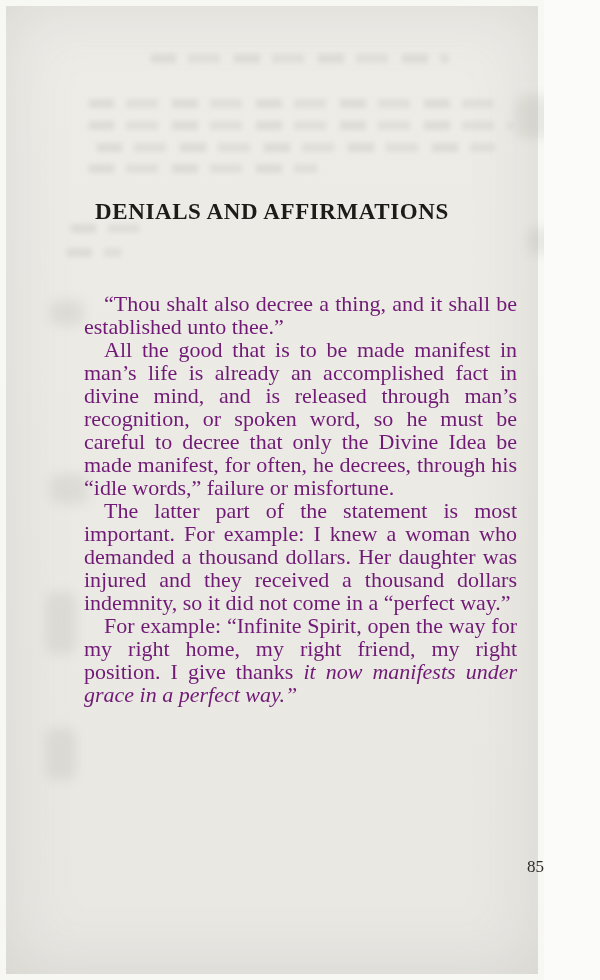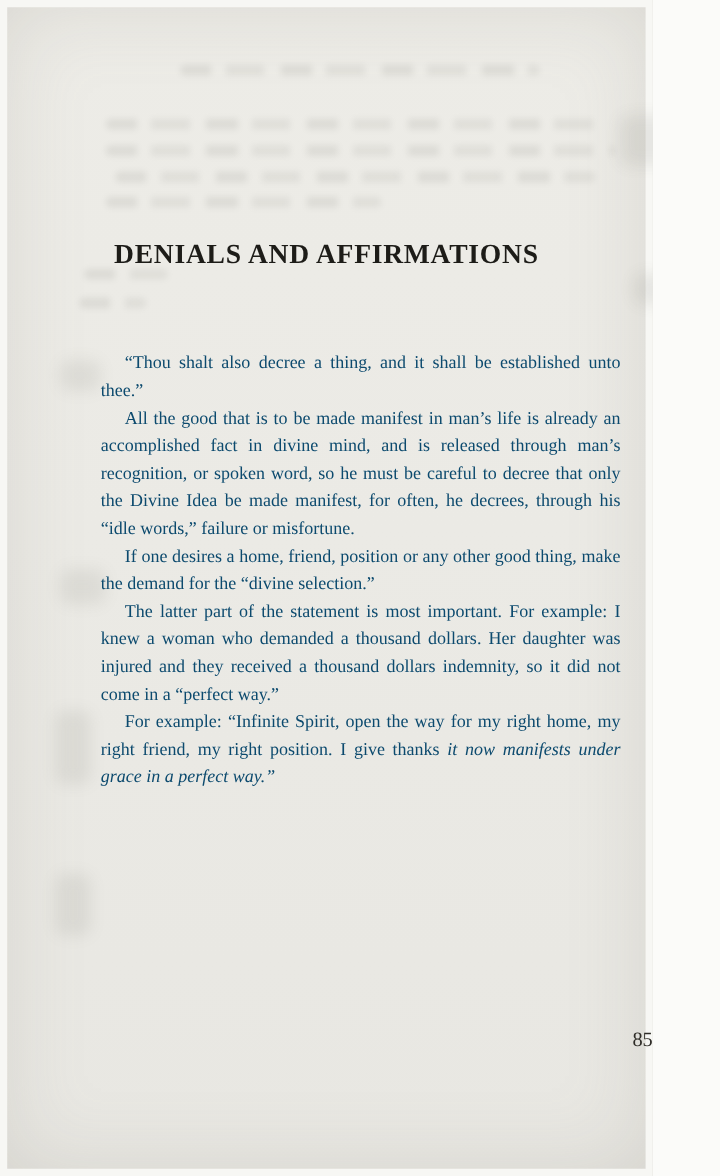--- a/index.html
+++ b/index.html
@@ -69,24 +69,24 @@
     font-weight: bold;
     letter-spacing: 0.6px;
     color: #1d1c18;
   }
 
   .body-text {
     position: absolute;
     top: 292px;
     left: 84px;
     width: 433px;
-    font-size: 15px;
+    font-size: 22px;
     line-height: 23px;
     text-align: justify;
-    color: #0c4a6e;
+    color: #701a75;
   }
   .para {
     margin: 0;
     text-indent: 20px;
   }
   .para em {
     font-style: italic;
   }
 
   .folio {
@@ -119,19 +119,18 @@
     <div class="blob b4"></div>
     <div class="blob b5"></div>
     <div class="blob b6"></div>
   </div>
 
   <h1 class="title">DENIALS AND AFFIRMATIONS</h1>
 
   <div class="body-text">
       <p class="para"><span>“Thou shalt also decree a thing, and it shall be established unto thee.”</span></p>
       <p class="para"><span>All the good that is to be made manifest in man’s life is already an accomplished fact in divine mind, and is released through man’s recognition, or spoken word, so he must be careful to decree that only the Divine Idea be made manifest, for often, he decrees, through his “idle words,” failure or misfortune.</span></p>
-      <p class="para"><span>If one desires a home, friend, position or any other good thing, make the demand for the “divine selection.”</span></p>
       <p class="para"><span>The latter part of the statement is most important. For example: I knew a woman who demanded a thousand dollars. Her daughter was injured and they received a thousand dollars indemnity, so it did not come in a “perfect way.”</span></p>
       <p class="para"><span>For example: “Infinite Spirit, open the way for my right home, my right friend, my right position. I give thanks </span><em>it now manifests under grace in a perfect way.”</em></p>
     </div>
 
   <div class="folio">85</div>
 </div>
 
 </body></html>

